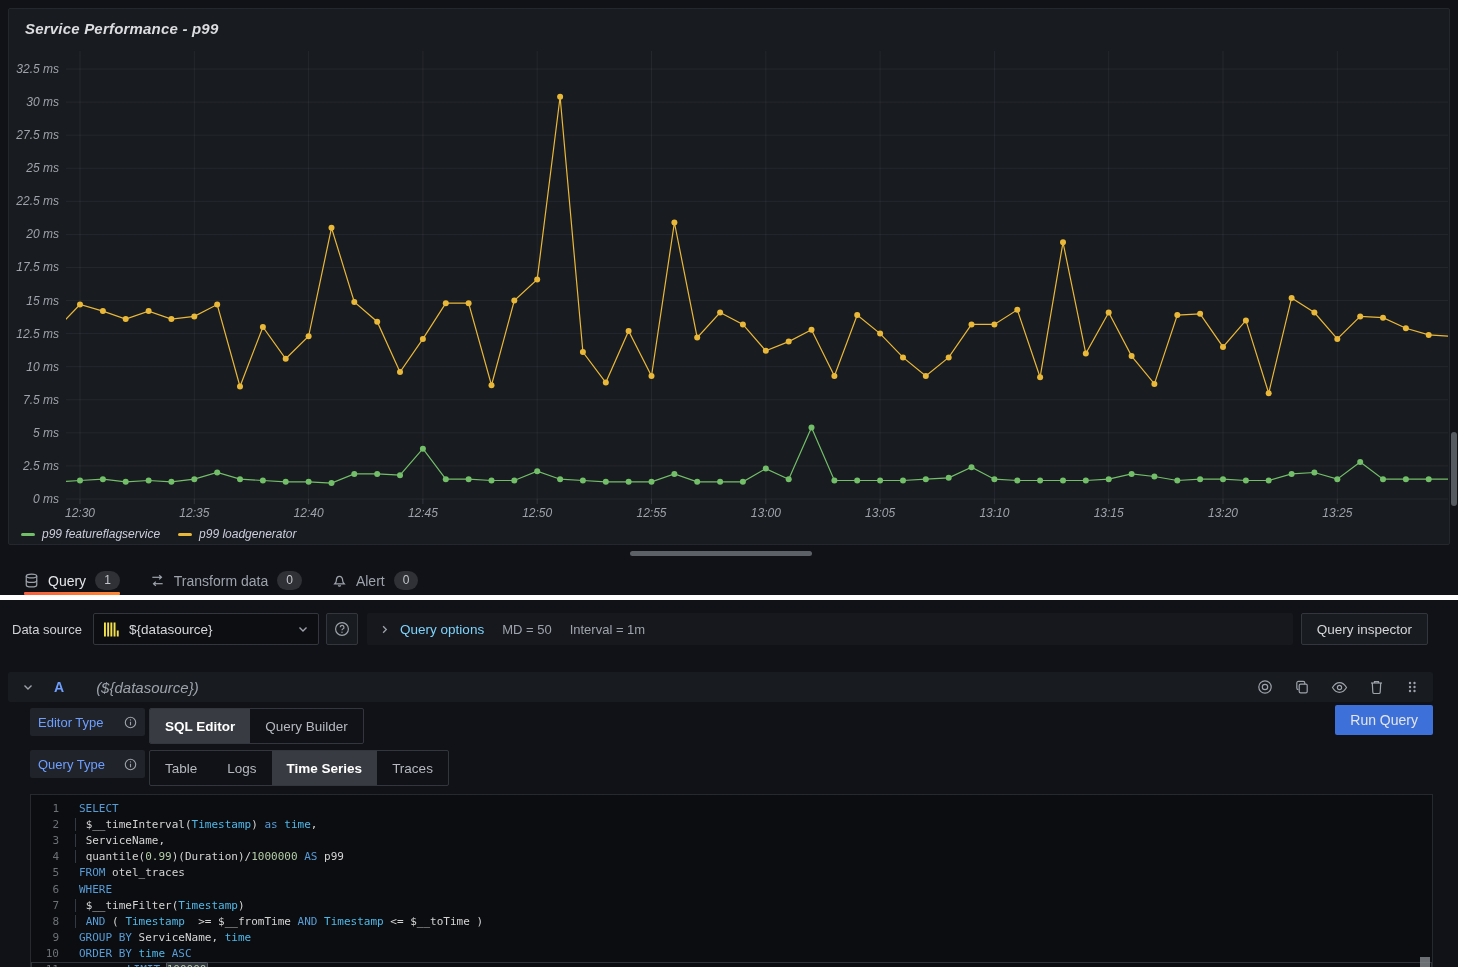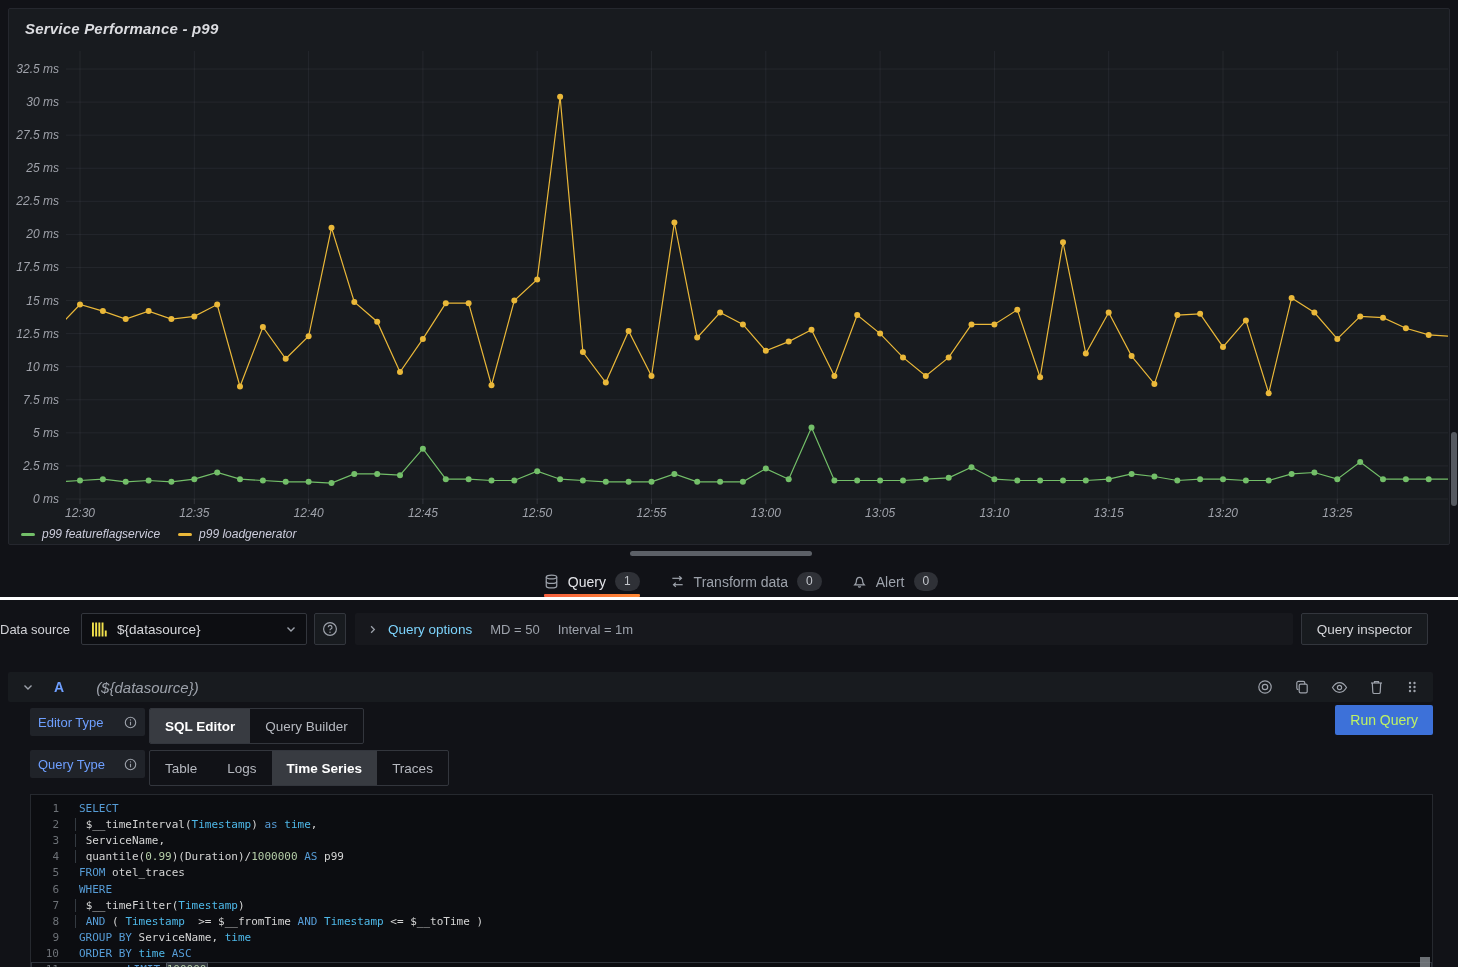--- a/index.html
+++ b/index.html
@@ -10,30 +10,30 @@
   .panel-title { position:absolute; left:16px; top:11px; font-size:15px; font-weight:600; color:#dcdde1; letter-spacing:.2px; }
   .chart-svg { position:absolute; left:0; top:36px; }
   .legend { position:absolute; left:12px; top:518px; display:flex; gap:18px; align-items:center; }
   .legend-item { display:flex; align-items:center; gap:7px; font-size:12px; color:#ccccdc; cursor:pointer; }
   .legend-swatch { width:14px; height:3px; border-radius:2px; }
 
   .hscroll { position:absolute; left:630px; top:551px; width:182px; height:5px; border-radius:3px; background:#5c6067; }
   .page-vthumb { position:absolute; right:1px; top:432px; width:6px; height:74px; background:#565a61; border-radius:3px; }
 
   
-  .tabbar { position:absolute; left:0; top:566px; width:100%; height:34px; display:flex; align-items:stretch; padding-left:24px; gap:30px; border-bottom:3px solid #ffffff;justify-content:center; }
+  .tabbar { position:absolute; left:0; top:566px; width:100%; height:34px; display:flex; align-items:stretch; padding-left:24px; gap:30px; border-bottom:5px solid #ffffff; }
   .tab { display:flex; align-items:center; gap:9px; font-size:14px; color:#9da2ab; position:relative; cursor:pointer; }
   .tab svg { flex:none; }
   .tab.active { color:#e4e5e9; font-weight:500; }
   .tab.active::after { content:""; position:absolute; left:0; right:0; bottom:0; height:3px; border-radius:1px; background:linear-gradient(90deg,#f55f3e,#ff8833); }
   .badge { background:#2f3137; color:#c3c6cc; font-size:12px; line-height:19px; padding:0 9px; border-radius:10px; }
 
   
   .toolbar { position:absolute; left:0; top:612px; width:100%; height:34px; display:flex; align-items:center; }
-  .ds-label { margin-right:11px; font-size:13px; color:#d0d1d6; }
+  .ds-label { margin-left:12px; margin-right:11px; font-size:13px; color:#d0d1d6; }
   .picker { width:226px; height:32px; background:#0d0e12; border:1px solid #33363d; border-radius:2px; display:flex; align-items:center; padding:0 9px; cursor:pointer; }
   .picker-text { font-size:13.5px; color:#d7d8dc; margin-left:9px; flex:1; }
   .help-btn { width:32px; height:32px; margin-left:7px; border:1px solid #33363d; border-radius:2px; background:#181b1f; display:grid; place-items:center; cursor:pointer; }
   .opts { height:32px; margin-left:9px; background:#17181d; flex:1; display:flex; align-items:center; padding:0 12px; border-radius:2px; }
   .opts-link { color:#7dd3fc; font-size:13.5px; margin-left:10px; cursor:pointer; }
   .opts-meta { color:#9da2ab; font-size:13px; margin-left:18px; }
   .inspector-btn { height:32px; margin:0 30px 0 8px; padding:0 15px; border:1px solid #33363d; border-radius:2px; background:#181b1f; color:#d5d6da; font-size:13.5px; display:flex; align-items:center; cursor:pointer; }
 
   
   .qcard { position:absolute; left:8px; top:672px; width:1425px; }
@@ -42,21 +42,21 @@
   .dshint { color:#9da2ab; font-size:15px; font-style:italic; margin-left:32px; }
   .qicons { margin-left:auto; display:flex; align-items:center; gap:21px; }
   .qicons > span { display:grid; place-items:center; cursor:pointer; }
 
   .formrow { display:flex; margin:6px 0 0 22px; }
   .formrow:first-of-type { margin-top:9px; }
   .chip { width:115px; height:28px; background:#202329; border-radius:2px; display:flex; align-items:center; justify-content:space-between; padding:0 8px; color:#6e9fff; font-size:13px; }
   .seg { margin-left:4px; display:flex; height:36px; border:1px solid #33363d; border-radius:2px; background:#111217; overflow:hidden;justify-content:flex-end; }
   .seg-opt { padding:0 15px; display:flex; align-items:center; font-size:13.5px; color:#b6b9c0; cursor:pointer; }
   .seg-opt.sel { background:#383b41; color:#ffffff; font-weight:600; }
-  .run-btn { position:absolute; right:0; top:33px; height:30px; padding:1px 15px; background:#3d71d9; border:none; border-radius:2px; color:#bef264; font-size:14px; font-weight:500; font-family:inherit; cursor:pointer; }
+  .run-btn { position:absolute; right:0; top:33px; height:30px; padding:1px 15px; background:#3d71d9; border:none; border-radius:2px; color:#e5e5e5; font-size:14px; font-weight:500; font-family:inherit; cursor:pointer; }
 
   
   .codebox { margin:8px 0 0 22px; width:1403px; height:182px; background:#0c0d11; border:1px solid #26292f; position:relative; font-family:"DejaVu Sans Mono","Liberation Mono",monospace; font-size:11px; padding-top:5px; cursor:text; }
   .cl { display:flex; height:16.2px; align-items:center; white-space:pre; }
   .cl.active { outline:1px solid #2f343b; outline-offset:-1px;gap:48px; }
   .ln { width:28px; text-align:right; color:#6d7177; flex:none; font-size:11px; }
   .ct { position:relative; padding-left:20px; }
   .ig { position:absolute; left:16px; top:0; bottom:0; width:1px; background:#343a41; }
   .tok-kw { color:#569cd6; }
   .tok-type { color:#4eb8e8; }

